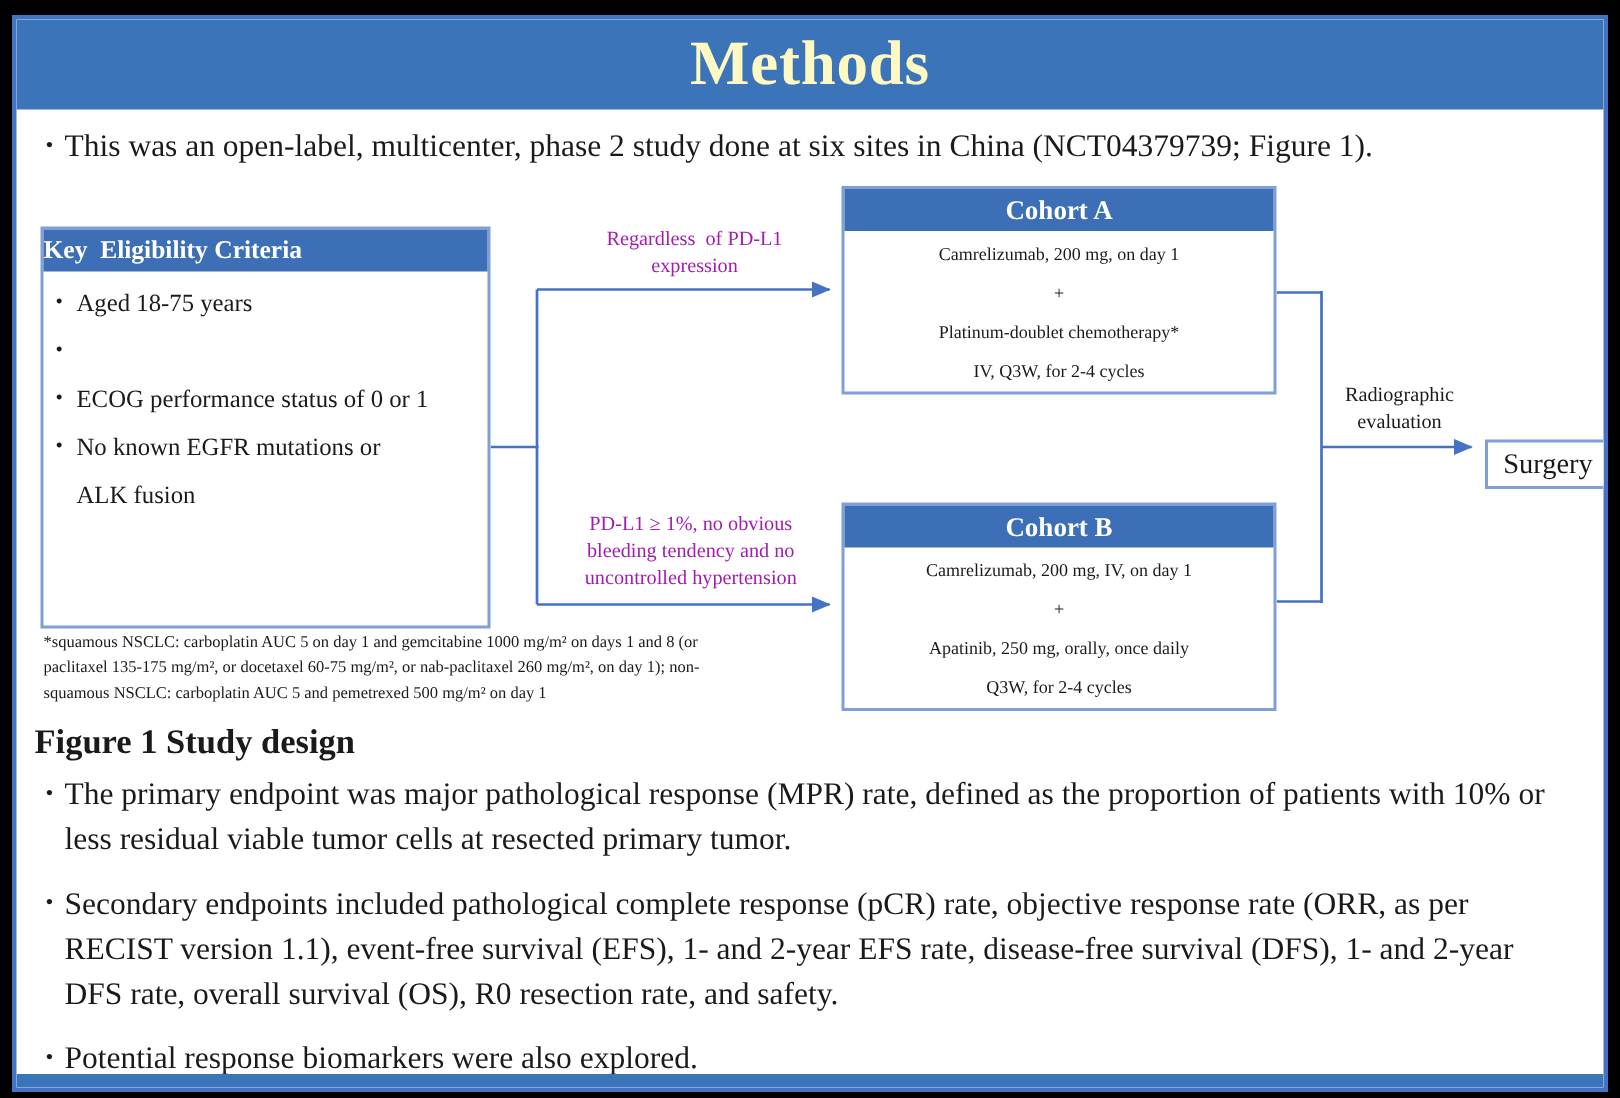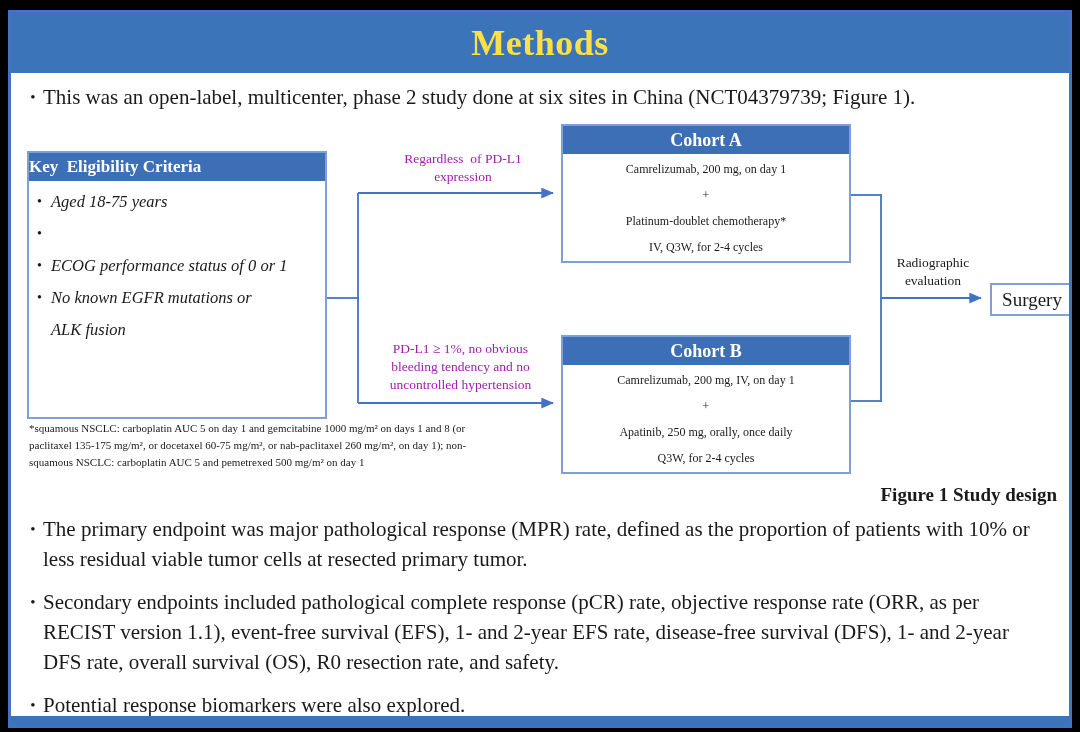--- a/index.html
+++ b/index.html
@@ -17,64 +17,64 @@
   }
   .frame{
     position:absolute;left:8px;top:10px;right:8px;bottom:4px;
     background:#fff;border:3px solid var(--line-blue);overflow:hidden;
   }
   .title-bar{
     height:60px;background:var(--title-blue);
     display:flex;align-items:center;justify-content:center;
   }
   .title-bar h1{
-    color:#fde047;font-size:36px;font-weight:bold;letter-spacing:.5px;
+    color:#fef9c3;font-size:42px;font-weight:bold;letter-spacing:.5px;
   }
   .body{padding:0 12px;}
   .bullet-row{display:flex;margin-top:9px;}
   .bullet-marker{
     width:20px;flex:0 0 20px;text-align:center;font-size:15px;line-height:30px;
   }
   .bullet-text{font-size:21px;line-height:30px;max-width:1005px;}
   
   .figure{position:relative;height:368px;margin-top:2px;}
   .figure svg.connectors{position:absolute;left:0;top:0;}
   .dbox{position:absolute;background:#fff;border:2px solid var(--box-border);}
   .dbox-header{
     background:var(--header-blue);color:#ffffff;font-weight:bold;
     display:flex;align-items:center;
   }
   .elig{left:4px;top:37px;width:300px;height:268px;}
   .elig .dbox-header{height:28px;font-size:17px;white-space:pre-wrap;}
   .elig-body{padding:5px 2px 0 6px;}
   .e-item{display:flex;}
   .e-item .e-dot{width:16px;flex:0 0 16px;text-align:left;padding-left:2px;font-size:14px;line-height:32px;}
-  .e-item .e-text{font-size:16.5px;line-height:32px;white-space:pre-wrap;font-style:italic;}
+  .e-item .e-text{font-size:16.5px;line-height:32px;white-space:pre-wrap;}
   .cohort{left:538px;width:290px;height:139px;text-align:center;}
   .cohort-a{top:10px;}
   .cohort-b{top:221px;}
   .cohort .dbox-header{height:28px;font-size:18px;justify-content:center;}
   .cohort-body{padding-top:2px;}
   .cohort-line{font-size:12px;line-height:26px;}
   .surgery{
-    left:967px;top:169px;width:84px;height:33px;
+    left:967px;top:179px;width:84px;height:33px;
     display:flex;align-items:center;justify-content:center;font-size:19px;
   }
   .branch-label{
     position:absolute;text-align:center;font-size:13.5px;line-height:18px;
     white-space:pre-wrap;color:#a21caf;
   }
   .label-top{left:345px;top:36px;width:190px;}
   .label-bottom{left:340px;top:226px;width:195px;}
   .label-eval{left:843px;top:140px;width:134px;text-align:center;font-size:13.5px;line-height:18px;position:absolute;white-space:pre-wrap;}
   .footnote{
     position:absolute;left:6px;top:306px;width:450px;
     font-size:11px;line-height:17px;
   }
-  .caption{text-align:right;font-size:19px;font-weight:bold;line-height:26px;}
+  .caption{text-align:left;font-size:23px;font-weight:bold;line-height:26px;}
   .lower-bullets{margin-top:6px;}
   .lower-bullets .bullet-row{margin-top:0;}
   .lower-bullets .bullet-row + .bullet-row{margin-top:13px;}
   .bottom-bar{
     position:absolute;left:0;right:0;bottom:0;height:9px;background:var(--title-blue);
   }
 </style>
 </head>
 <body>
 

